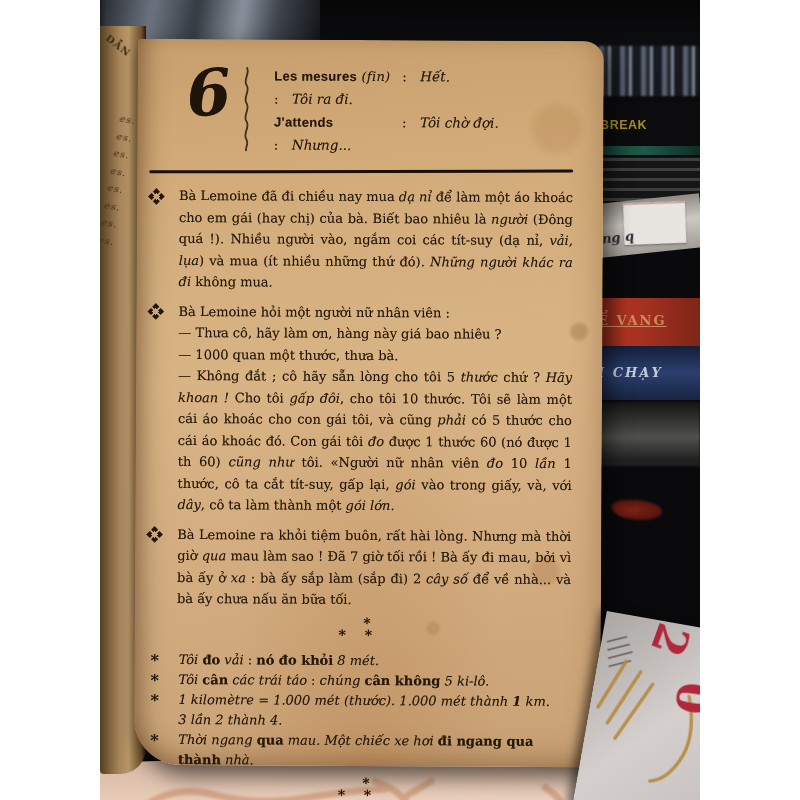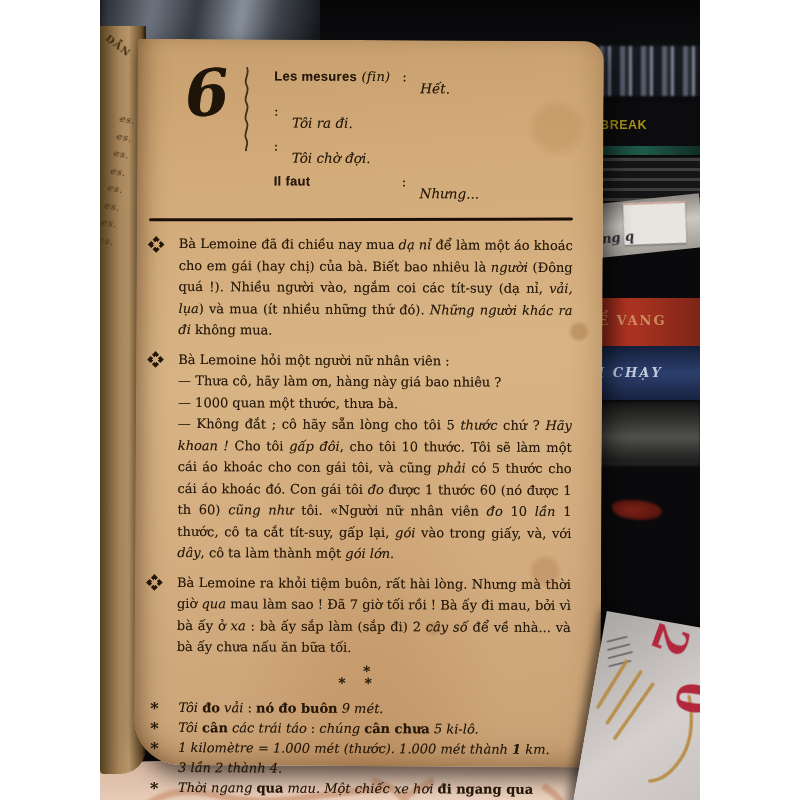--- a/index.html
+++ b/index.html
@@ -23,21 +23,21 @@
   .sp-green{left:474px;top:146px;width:126px;height:9px;background:linear-gradient(90deg,#102e27,#1f5b49 55%,#0f2d24);filter:blur(.5px);}
   .sp-greylines{left:474px;top:157px;width:126px;height:44px;
     background:repeating-linear-gradient(0deg,#50504e 0 3px,#19191b 3px 10px);opacity:.75;filter:blur(.6px);}
   .sp-white{left:470px;top:200px;width:132px;height:54px;transform:rotate(-6deg);
     background:linear-gradient(180deg,#8f8a84,#cdc8c2 45%,#a19c95);filter:blur(.4px);}
   .sticker{position:absolute;left:54px;top:4px;width:62px;height:40px;background:#e8e5e1;transform:rotate(4deg);
     box-shadow:0 1px 2px rgba(0,0,0,.4);border-top:2px solid #caa7a0;}
   .wtext{position:absolute;left:8px;top:28px;color:#2e2c35;font:bold italic 13px "DejaVu Serif",serif;filter:blur(.5px);}
   .sp-red{left:472px;top:298px;width:128px;height:52px;background:linear-gradient(90deg,#6f1f12,#ae3322 45%,#7e2517);
     color:rgba(216,160,106,.8);font:bold 13px "DejaVu Serif",serif;letter-spacing:2px;line-height:46px;
-    padding-left:26px;box-sizing:border-box;filter:blur(.4px);}
+    padding-left:26px;box-sizing:border-box;filter:blur(.4px);text-decoration:underline;}
   .sp-blue{left:470px;top:346px;width:130px;height:54px;background:linear-gradient(180deg,#141f3a,#2c3f6e 50%,#182342);
     color:#c3cad8;font:bold italic 13px "DejaVu Serif",serif;letter-spacing:2px;line-height:54px;
     padding-left:16px;box-sizing:border-box;filter:blur(.5px);}
   .sp-pale{left:472px;top:402px;width:128px;height:64px;opacity:.5;filter:blur(1px);
     background:linear-gradient(180deg,#22211f,#6b6a62 35%,#97968c 55%,#3a3936 90%);}
   .red-mark{position:absolute;left:512px;top:500px;width:50px;height:20px;opacity:.85;
     background:radial-gradient(ellipse at 40% 50%,#93271b,#5f150d 80%);border-radius:30% 60% 40% 60%;filter:blur(1.2px);}
 
   
   .table{position:absolute;left:-24px;top:752px;width:680px;height:120px;transform:rotate(-2deg);
@@ -77,21 +77,21 @@
 
   .header{display:flex;margin:24px 0 0 50px;}
   .big6{font:bold italic 64px "DejaVu Serif",serif;line-height:.95;transform:rotate(-4deg);
     color:#1f1408;text-shadow:1px 1px 0 rgba(40,20,5,.35);}
   .wavy{margin-left:8px;margin-top:2px;opacity:.85;}
   .vocab{margin-left:22px;margin-top:1px;}
   .vrow{display:flex;font-size:13.5px;line-height:23px;}
   .vtermwrap{width:128px;font-family:"Liberation Sans",sans-serif;font-weight:bold;letter-spacing:.3px;font-size:13px;}
   .vnote{font-family:"DejaVu Serif",serif;font-style:italic;font-weight:normal;}
   .vcolon{width:18px;}
-  .vtrans{font-style:italic;margin-top:12px;}
+  .vtrans{font-style:italic;}
 
   .rule{height:3px;background:#1a0f06;border-radius:2px;margin:13px 30px 0 12px;transform:rotate(-.4deg);}
 
   .reading{margin:13px 0 0 12px;width:424px;font-size:13px;line-height:21.5px;}
   .para{position:relative;padding-left:30px;margin-bottom:8px;}
   .flow{text-align:justify;}
   .bullet-diamond{position:absolute;left:2px;top:6px;width:10px;height:10px;}
   .bullet-diamond::before{content:"";position:absolute;left:2.6px;top:2.6px;width:4.6px;height:4.6px;
     transform:rotate(45deg);
     box-shadow:3.4px 3.4px 0 #241708,-3.4px -3.4px 0 #241708,3.4px -3.4px 0 #241708,-3.4px 3.4px 0 #241708;}
@@ -177,25 +177,25 @@
           <div class="vrow">
             <span class="vtermwrap"><span>Les mesures</span><span class="vnote"> (fin)</span></span>
             <span class="vcolon">:</span>
             <span class="vtrans">Hết.</span>
           </div>
           <div class="vrow">
             <span class="vcolon">:</span>
             <span class="vtrans">Tôi ra đi.</span>
           </div>
           <div class="vrow">
+            <span class="vtermwrap"><span>J'attends</span></span>
             <span class="vcolon">:</span>
             <span class="vtrans">Tôi chờ đợi.</span>
           </div>
           <div class="vrow">
-            <span class="vtermwrap"><span>Il faut</span></span>
             <span class="vcolon">:</span>
             <span class="vtrans">Nhưng...</span>
           </div>
         </div>
     </div>
     <div class="rule"></div>
     <div class="reading">
         <div class="para">
           <span class="bullet-diamond"></span>
           <div class="flow"><span class="sg-n">Bà Lemoine đã đi chiều nay mua </span><span class="sg-i">dạ nỉ</span><span class="sg-n"> để làm một áo khoác cho em gái (hay chị) của bà. Biết bao nhiêu là </span><span class="sg-i">người</span><span class="sg-n"> (Đông quá !). Nhiều người vào, ngắm coi các tít-suy (dạ nỉ, </span><span class="sg-i">vải, lụa</span><span class="sg-n">) và mua (ít nhiều những thứ đó). </span><span class="sg-i">Những người khác ra đi</span><span class="sg-n"> không mua.</span></div>
@@ -210,22 +210,22 @@
         <div class="para">
           <span class="bullet-diamond"></span>
           <div class="flow"><span class="sg-n">Bà Lemoine ra khỏi tiệm buôn, rất hài lòng. Nhưng mà thời giờ </span><span class="sg-i">qua</span><span class="sg-n"> mau làm sao ! Đã 7 giờ tối rồi ! Bà ấy đi mau, bởi vì bà ấy ở </span><span class="sg-i">xa</span><span class="sg-n"> : bà ấy sắp làm (sắp đi) 2 </span><span class="sg-i">cây số</span><span class="sg-n"> để về nhà... và bà ấy chưa nấu ăn bữa tối.</span></div>
         </div>
       </div>
     <div class="asterism">
       <span class="ast-top">*</span>
       <span class="ast-bottom">* *</span>
     </div>
     <div class="exercises">
-        <div class="exrow"><span class="bullet-star">*</span><span class="sg-i">Tôi </span><span class="sg-b">đo</span><span class="sg-i"> vải</span><span class="sg-n"> : </span><span class="sg-b">nó đo buôn</span><span class="sg-i"> 9 mét.</span></div>
-        <div class="exrow"><span class="bullet-star">*</span><span class="sg-i">Tôi </span><span class="sg-b">cân</span><span class="sg-i"> các trái táo</span><span class="sg-n"> : </span><span class="sg-i">chúng </span><span class="sg-b">cân chưa</span><span class="sg-i"> 5 ki-lô.</span></div>
+        <div class="exrow"><span class="bullet-star">*</span><span class="sg-i">Tôi </span><span class="sg-b">đo</span><span class="sg-i"> vải</span><span class="sg-n"> : </span><span class="sg-b">nó đo khỏi</span><span class="sg-i"> 8 mét.</span></div>
+        <div class="exrow"><span class="bullet-star">*</span><span class="sg-i">Tôi </span><span class="sg-b">cân</span><span class="sg-i"> các trái táo</span><span class="sg-n"> : </span><span class="sg-i">chúng </span><span class="sg-b">cân không</span><span class="sg-i"> 5 ki-lô.</span></div>
         <div class="exrow"><span class="bullet-star">*</span><span class="sg-i">1 kilomètre = 1.000 mét (thước). 1.000 mét thành </span><span class="sg-bi">1</span><span class="sg-i"> km.</span></div>
         <div class="exrow"><span class="sg-i">3 lần 2 thành 4.</span></div>
         <div class="exrow"><span class="bullet-star">*</span><span class="sg-i">Thời ngang </span><span class="sg-b">qua</span><span class="sg-i"> mau. Một chiếc xe hơi </span><span class="sg-b">đi ngang qua thành</span><span class="sg-i"> nhà.</span></div>
       </div>
     <div class="asterism">
       <span class="ast-top">*</span>
       <span class="ast-bottom">* *</span>
     </div>
   </div>
 

